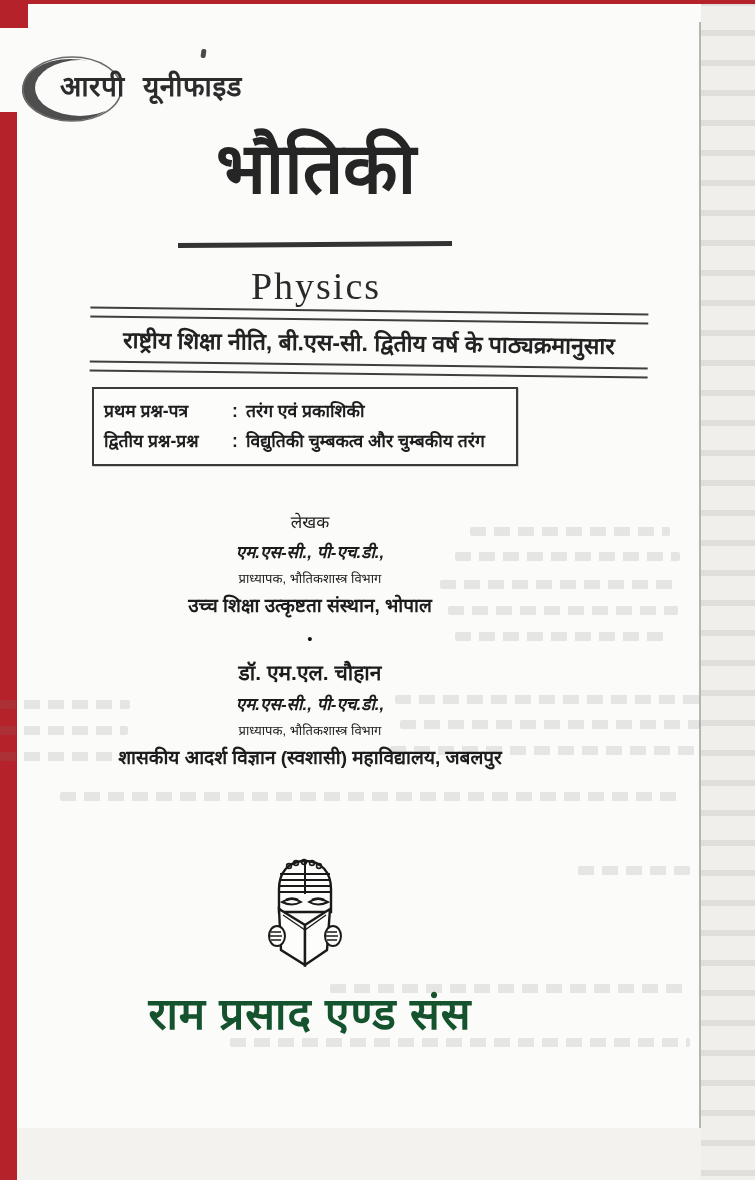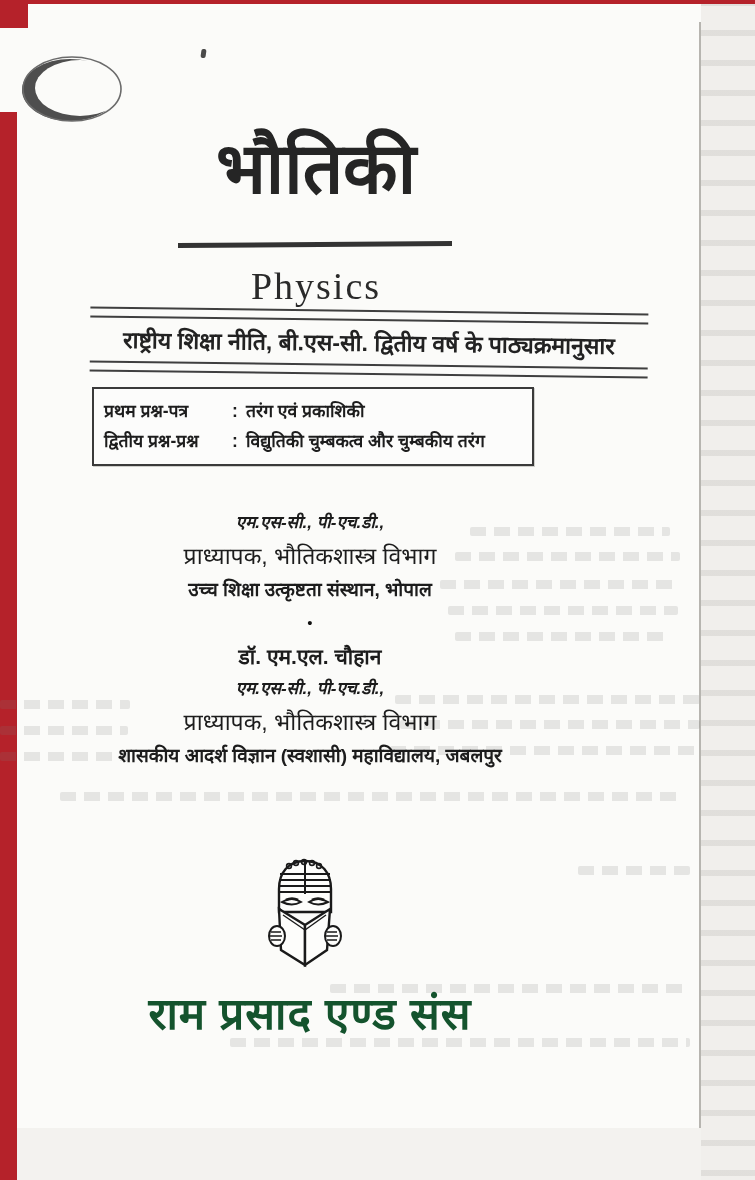--- a/index.html
+++ b/index.html
@@ -45,31 +45,31 @@
   .tagline-wrap{position:absolute;left:90px;top:310px;width:558px;transform:rotate(.7deg);}
   .dbl-rule{height:7px;border-top:2px solid #3f3f3f;border-bottom:2px solid #3f3f3f;}
   .tagline-text{
     text-align:center;font-size:23px;font-weight:bold;color:#222;
     padding:5px 0 6px 0;white-space:nowrap;
   }
   
   .papers-box{
     position:absolute;left:92px;top:387px;width:404px;
     border:2px solid #3a3a3a;background:rgba(255,255,255,.4);
-    padding:7px 24px 8px 10px;box-shadow:1px 1px 0 #cfcfcb;
+    padding:7px 8px 8px 10px;box-shadow:1px 1px 0 #cfcfcb;
   }
   .paper-row{display:flex;align-items:baseline;font-weight:bold;font-size:17.5px;color:#1d1d1d;line-height:30px;white-space:nowrap;}
   .paper-label{width:128px;flex:0 0 auto;}
   .paper-sep{width:14px;flex:0 0 auto;}
   
   .authors{position:absolute;left:55px;top:510px;width:510px;text-align:center;color:#1c1c1c;}
   .authors-heading{font-size:17px;margin-bottom:7px;}
   .author-name{font-size:21px;font-weight:bold;margin-bottom:6px;}
   .author-degrees{font-size:17px;font-style:italic;margin-bottom:6px;font-weight:bold;}
-  .author-role{font-size:23px;margin-bottom:5px;}
+  .author-role{font-size:13px;margin-bottom:5px;}
   .author-institute{font-size:19px;font-weight:bold;}
   .author-bullet{font-size:15px;line-height:1;margin:13px 0 12px 0;color:#111;}
   
   .publisher-logo{position:absolute;left:266px;top:858px;width:78px;height:112px;}
   .publisher-name{
     position:absolute;left:75px;top:982px;width:470px;text-align:center;
     font-size:44px;font-weight:bold;color:#14532d;white-space:nowrap;letter-spacing:1px;
   }
   
   .bleed{
@@ -106,20 +106,21 @@
       <div class="bleed" style="left: 330px; top: 984px; width: 360px;"></div>
       <div class="bleed" style="left: 230px; top: 1038px; width: 460px;"></div>
     </div>
 
   <div class="brand">
     <svg width="106" height="70" viewBox="0 0 106 70">
       <ellipse cx="50" cy="34" rx="48" ry="31" fill="#4e4e4e"></ellipse>
       <ellipse cx="60" cy="32" rx="45" ry="28" fill="#fbfbf9"></ellipse>
       <ellipse cx="52" cy="33" rx="49" ry="32" fill="none" stroke="#6b6b6b" stroke-width="1.6"></ellipse>
     </svg>
+    <div class="brand-text">आरपी यूनीफाइड</div>
   </div>
 
   <div class="title-hi">भौतिकी</div>
   <div class="title-underline"></div>
   <div class="title-en">Physics</div>
 
   <div class="tagline-wrap">
     <div class="dbl-rule"></div>
     <div class="tagline-text">राष्ट्रीय शिक्षा नीति, बी.एस-सी. द्वितीय वर्ष के पाठ्यक्रमानुसार</div>
     <div class="dbl-rule"></div>
@@ -132,20 +133,21 @@
       <span class="paper-value">तरंग एवं प्रकाशिकी</span>
     </div>
     <div class="paper-row">
       <span class="paper-label">द्वितीय प्रश्न-प्रश्न</span>
       <span class="paper-sep">:</span>
       <span class="paper-value">विद्युतिकी चुम्बकत्व और चुम्बकीय तरंग</span>
     </div>
   </div>
 
   <div class="authors">
+    <div class="authors-heading">लेखक</div>
 
     <div class="author-block">
       <div class="author-degrees">एम.एस-सी., पी-एच.डी.,</div>
       <div class="author-role">प्राध्यापक, भौतिकशास्त्र विभाग</div>
       <div class="author-institute">उच्च शिक्षा उत्कृष्टता संस्थान, भोपाल</div>
     </div>
 
     <div class="author-bullet">•</div>
 
     <div class="author-block">

